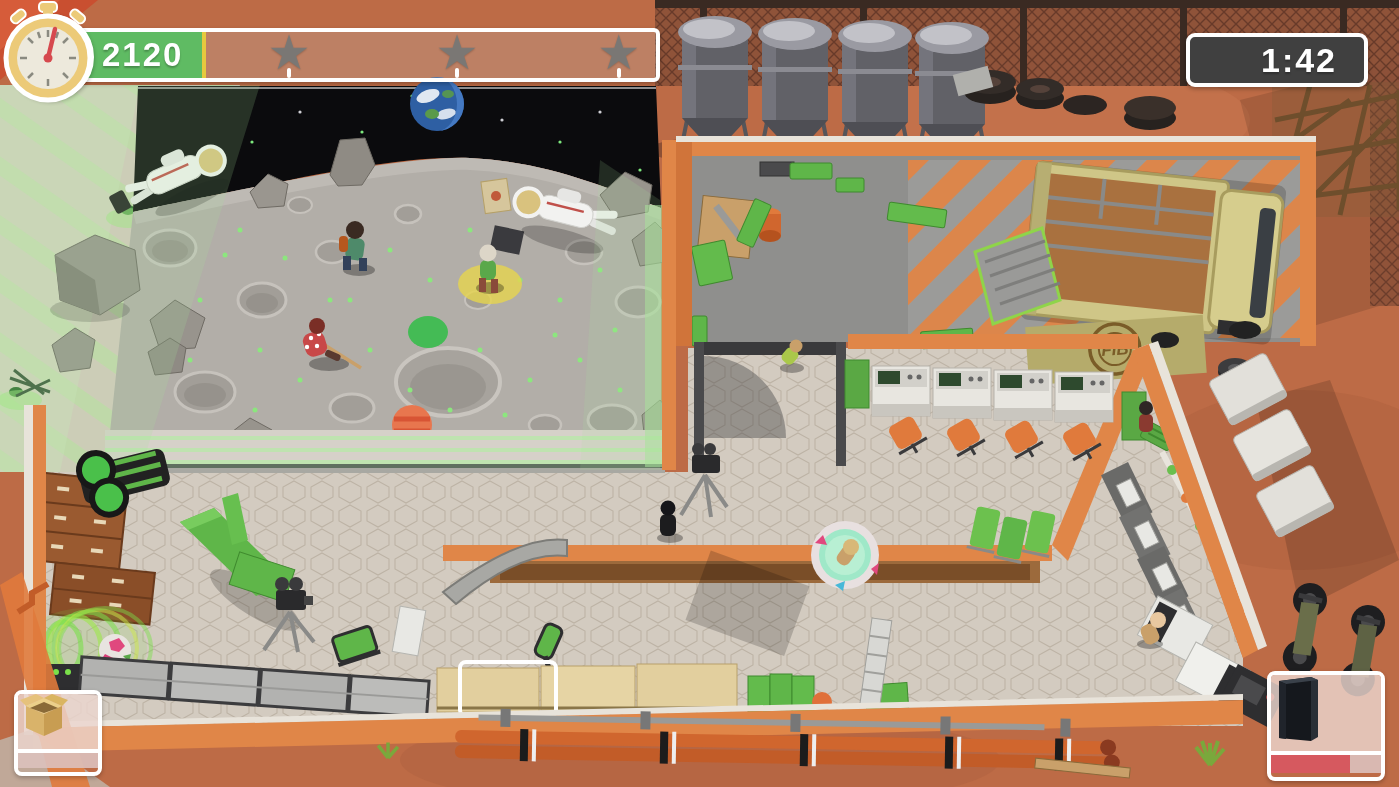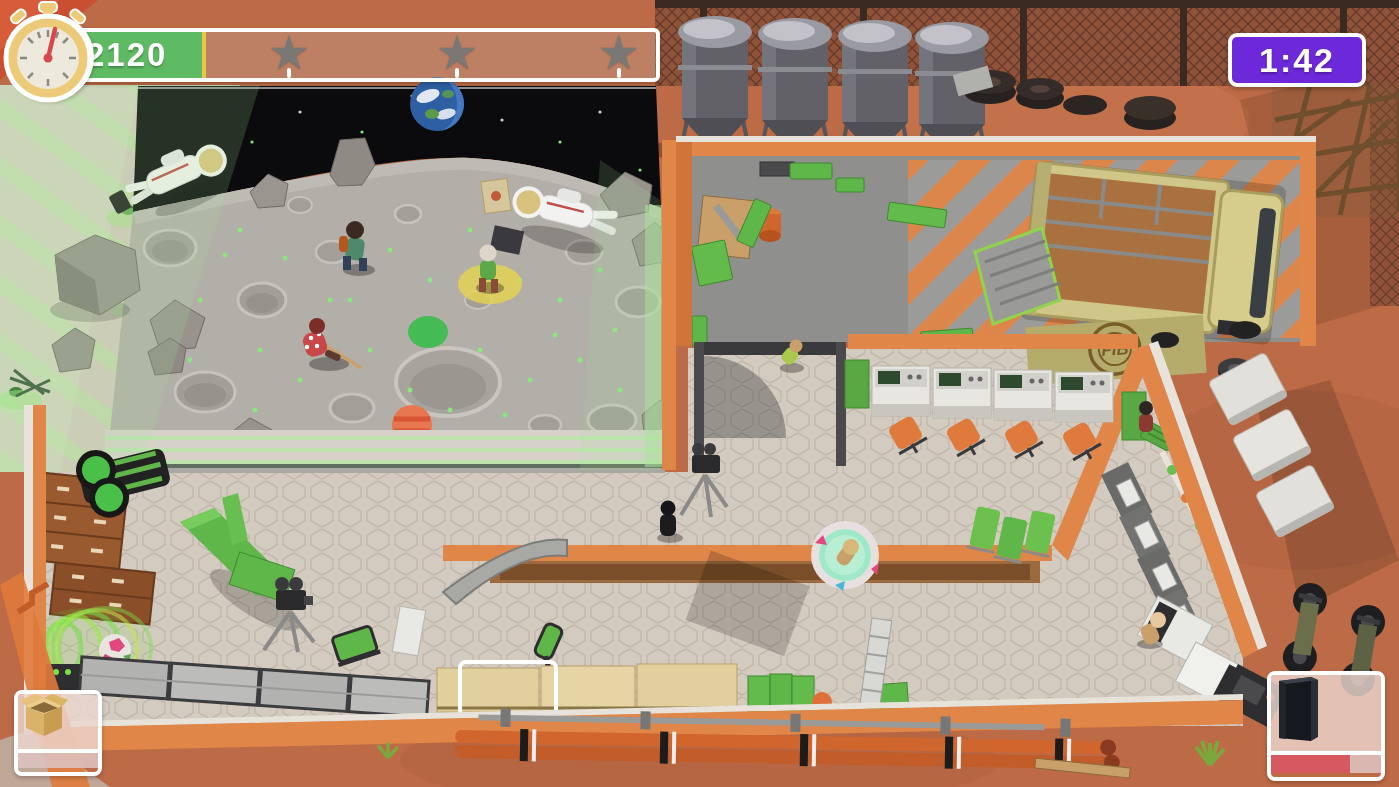--- a/index.html
+++ b/index.html
@@ -7,35 +7,35 @@
          font-family:"Liberation Sans",sans-serif;background:#bd6b46;}
   .stage svg{position:absolute;left:0;top:0;}
 
   
   .hud{position:absolute;inset:0;pointer-events:none;}
   .progress-bar{position:absolute;left:30px;top:28px;width:622px;height:46px;
     border:4px solid #fff;border-radius:6px;background:rgba(190,190,190,0.25);
     box-shadow:0 2px 4px rgba(0,0,0,.25);}
   .money-fill{position:absolute;left:0;top:0;bottom:0;background:#5fbb63;
     border-right:4px solid #e6c93e;}
-  .money-text{position:absolute;left:52px;top:4px;color:#fff;font-weight:bold;
+  .money-text{position:absolute;left:68px;top:4px;color:#fff;font-weight:bold;
     font-size:33px;letter-spacing:2px;text-shadow:0 2px 2px rgba(0,0,0,.25);}
   .coin{position:absolute;left:8px;top:14px;width:76px;height:76px;border-radius:50%;
     background:radial-gradient(circle at 42% 38%,#eed694 0%,#e2bd78 55%,#d4ac5f 100%);
     border:5px solid #fff;box-shadow:0 2px 4px rgba(0,0,0,.3);}
   .coin-inner{position:absolute;left:7px;top:7px;right:7px;bottom:7px;border-radius:50%;
     border:3px dashed rgba(170,130,60,.55);display:flex;align-items:center;justify-content:center;}
   .coin-symbol{font-size:42px;font-weight:bold;color:#b08b45;text-shadow:0 1px 0 #f4e2ae;}
   .star{position:absolute;top:-8px;width:52px;text-align:center;font-family:"DejaVu Sans",sans-serif;
     font-size:48px;color:rgba(120,120,118,.95);text-shadow:0 1px 2px rgba(0,0,0,.2);}
   .star-tick{position:absolute;bottom:0;width:4px;height:10px;background:#fff;border-radius:2px;}
 
-  .timer-box{position:absolute;left:1228px;top:33px;width:130px;height:46px;background:#6d28d9;
+  .timer-box{position:absolute;left:1186px;top:33px;width:130px;height:46px;background:#404040;
     border:4px solid #fff;border-radius:9px;box-shadow:0 2px 4px rgba(0,0,0,.3);
-    display:flex;align-items:center;justify-content:center;}
+    display:flex;align-items:center;justify-content:center;padding-left:44px;}
   .timer-text{color:#fff;font-weight:bold;font-size:34px;letter-spacing:2px;
     text-shadow:0 2px 2px rgba(0,0,0,.25);}
   .stopwatch{position:absolute;left:1306px;top:8px;width:96px;height:104px;}
 
   .slot{position:absolute;border:4px solid #fff;border-radius:8px;
     box-shadow:0 2px 4px rgba(0,0,0,.25);overflow:hidden;}
   .slot-left{left:14px;top:690px;width:80px;height:78px;}
   .slot-right{left:1267px;top:671px;width:110px;height:102px;}
   .slot-main{position:relative;width:100%;background:rgba(236,213,206,.82);
     border-bottom:4px solid #fff;display:flex;align-items:center;justify-content:center;}

